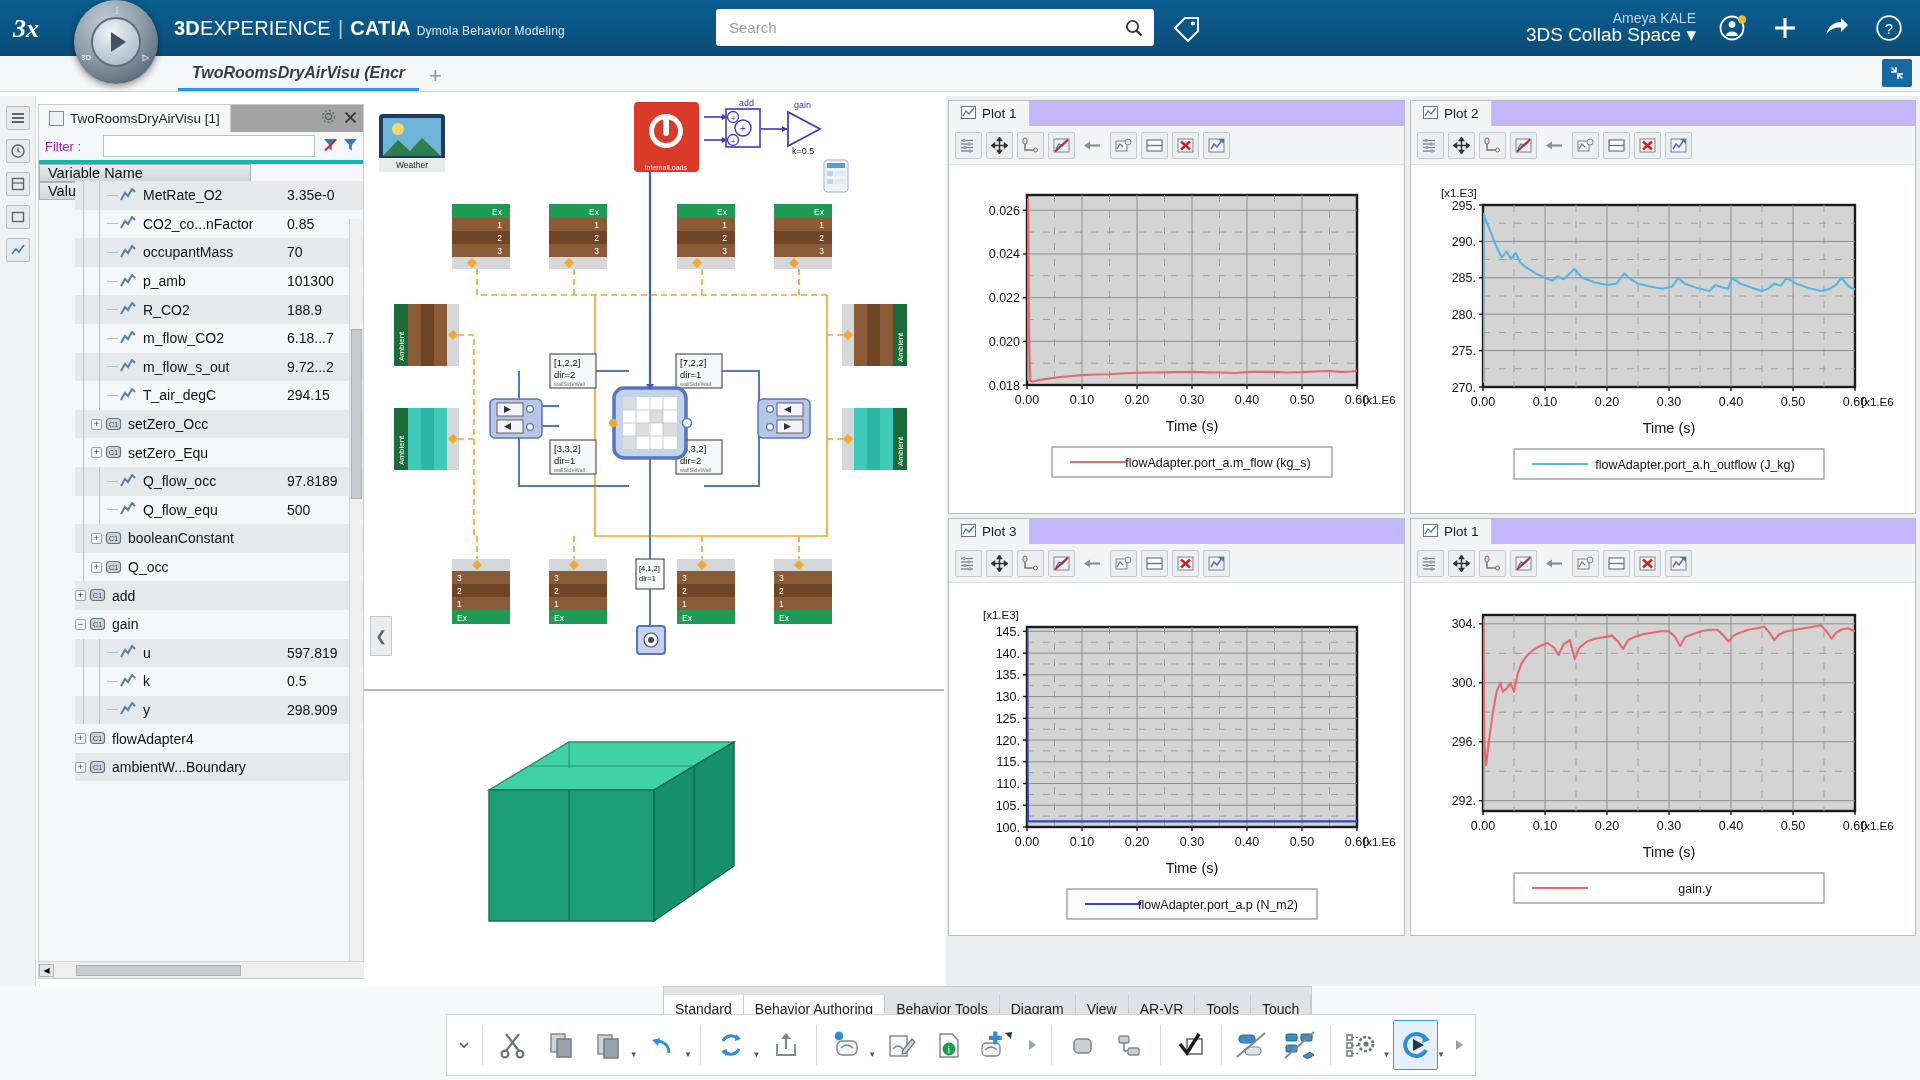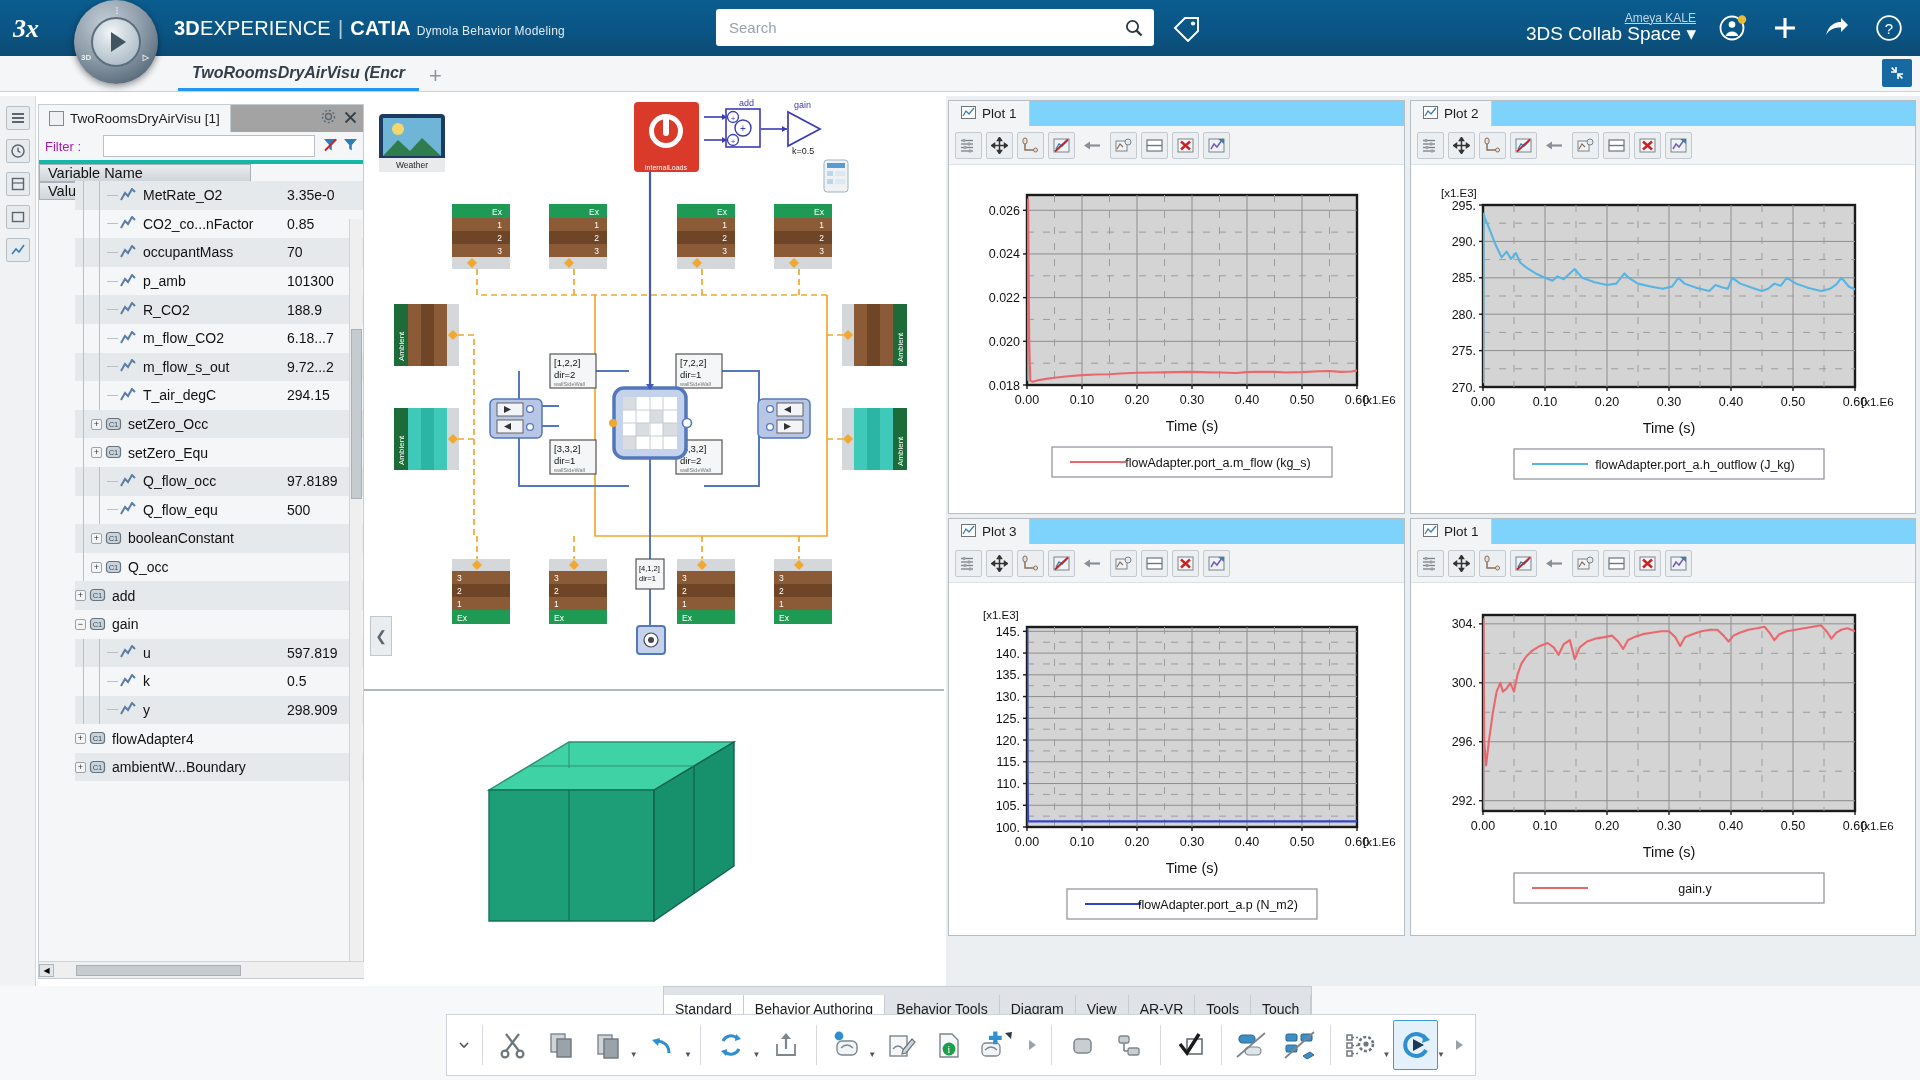--- a/index.html
+++ b/index.html
@@ -60,21 +60,21 @@
     flex:1; height:100%; border:0; outline:0; background:transparent;
     font-size:15px; color:#6d28d9; padding: 0 13px;
     font-family:Liberation Sans, sans-serif;
   }
   .hdr-search input::placeholder { color:#9aa3ab; }
   .search-ico { width:40px; display:flex; align-items:center; justify-content:center; }
 
   .tag-ico { position:absolute; left:1172px; top:14px; }
   .hdr-right { position:absolute; right:14px; top:0; height:56px; display:flex; align-items:center; gap:18px; }
   .user-block { text-align:right; line-height:1.05; margin-right:2px; }
-  .user-name { font-size:12px; color:#bed5e6;text-decoration:underline; }
+  .user-name { font-size:14px; color:#bed5e6; }
   .collab { font-size:19px; color:#ffffff; white-space:nowrap; }
   .icon-btn { width:34px;height:34px; display:flex;align-items:center;justify-content:center; cursor:pointer;}
 
   
   .tabbar {
     position:absolute; top:56px; left:0; width:1920px; height:36px;
     background:#f4f6f8; border-bottom:1px solid #c9d2d9;
     display:flex; align-items:flex-end;
   }
   .doc-tab {
@@ -163,21 +163,21 @@
   
   .plots { position:absolute; left:946px; top:96px; width:974px; height:890px; background:#eceff1; }
   .plot {
     position:absolute; background:#ffffff; border:1px solid #b6bdc3;
   }
   .plot.p1 { left:2px;   top:4px;   width:457px; height:414px; }
   .plot.p2 { left:464px; top:4px;   width:506px; height:414px; }
   .plot.p3 { left:2px;   top:422px; width:457px; height:418px; }
   .plot.p4 { left:464px; top:422px; width:506px; height:418px; }
 
-  .plot-tabstrip { height:25px; background:#7dd3fc; display:flex; align-items:flex-start; }
+  .plot-tabstrip { height:25px; background:#c4b5fd; display:flex; align-items:flex-start; }
   .plot-tab {
     height:25px; background:#f2f4f6; display:flex; align-items:center; gap:6px;
     padding:0 12px; font-size:13.5px; color:#1b1b1b; border-right:1px solid #c5ccd2;
   }
   .plot-toolbar { height:39px; background:#f2f4f6; display:flex; align-items:center; padding-left:6px; gap:4px; border-bottom:1px solid #dde1e5;}
   .ptb {
     width:27px;height:27px; border:1px solid #c3c9ce; background:#eceff1; border-radius:2px;
     display:flex;align-items:center;justify-content:center;
   }
   .ptb.flat { border-color:transparent; background:transparent; }

